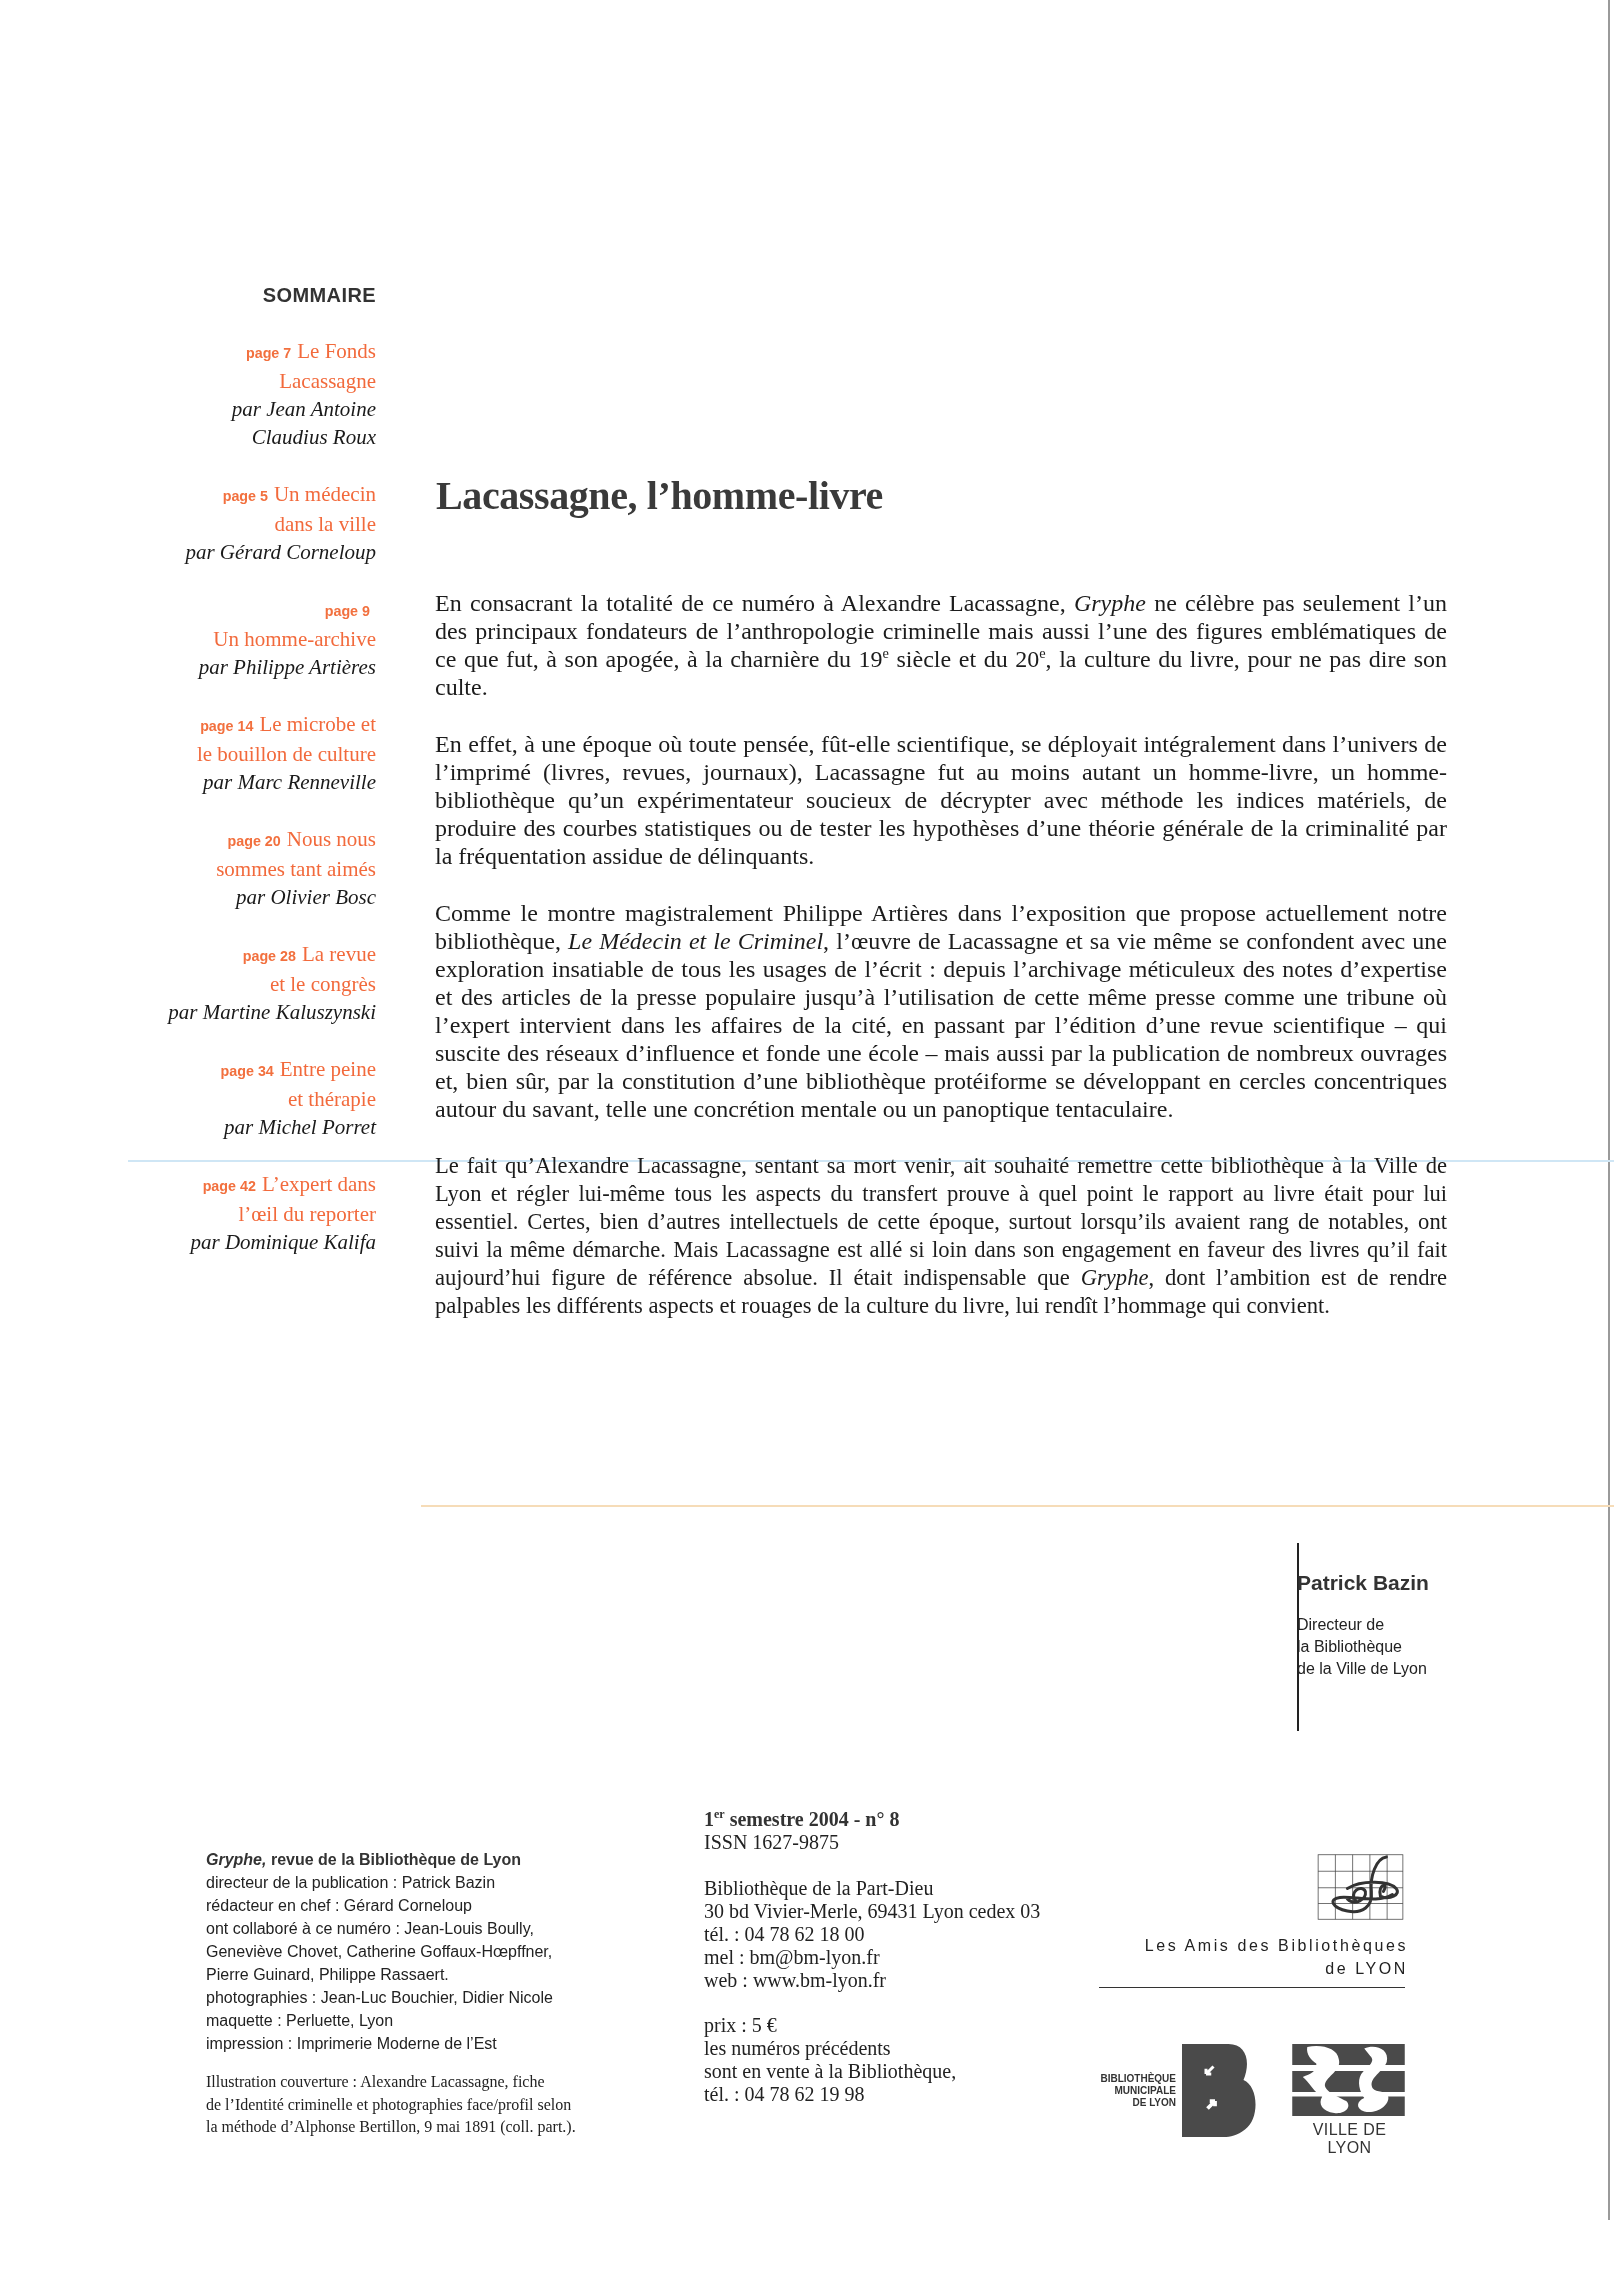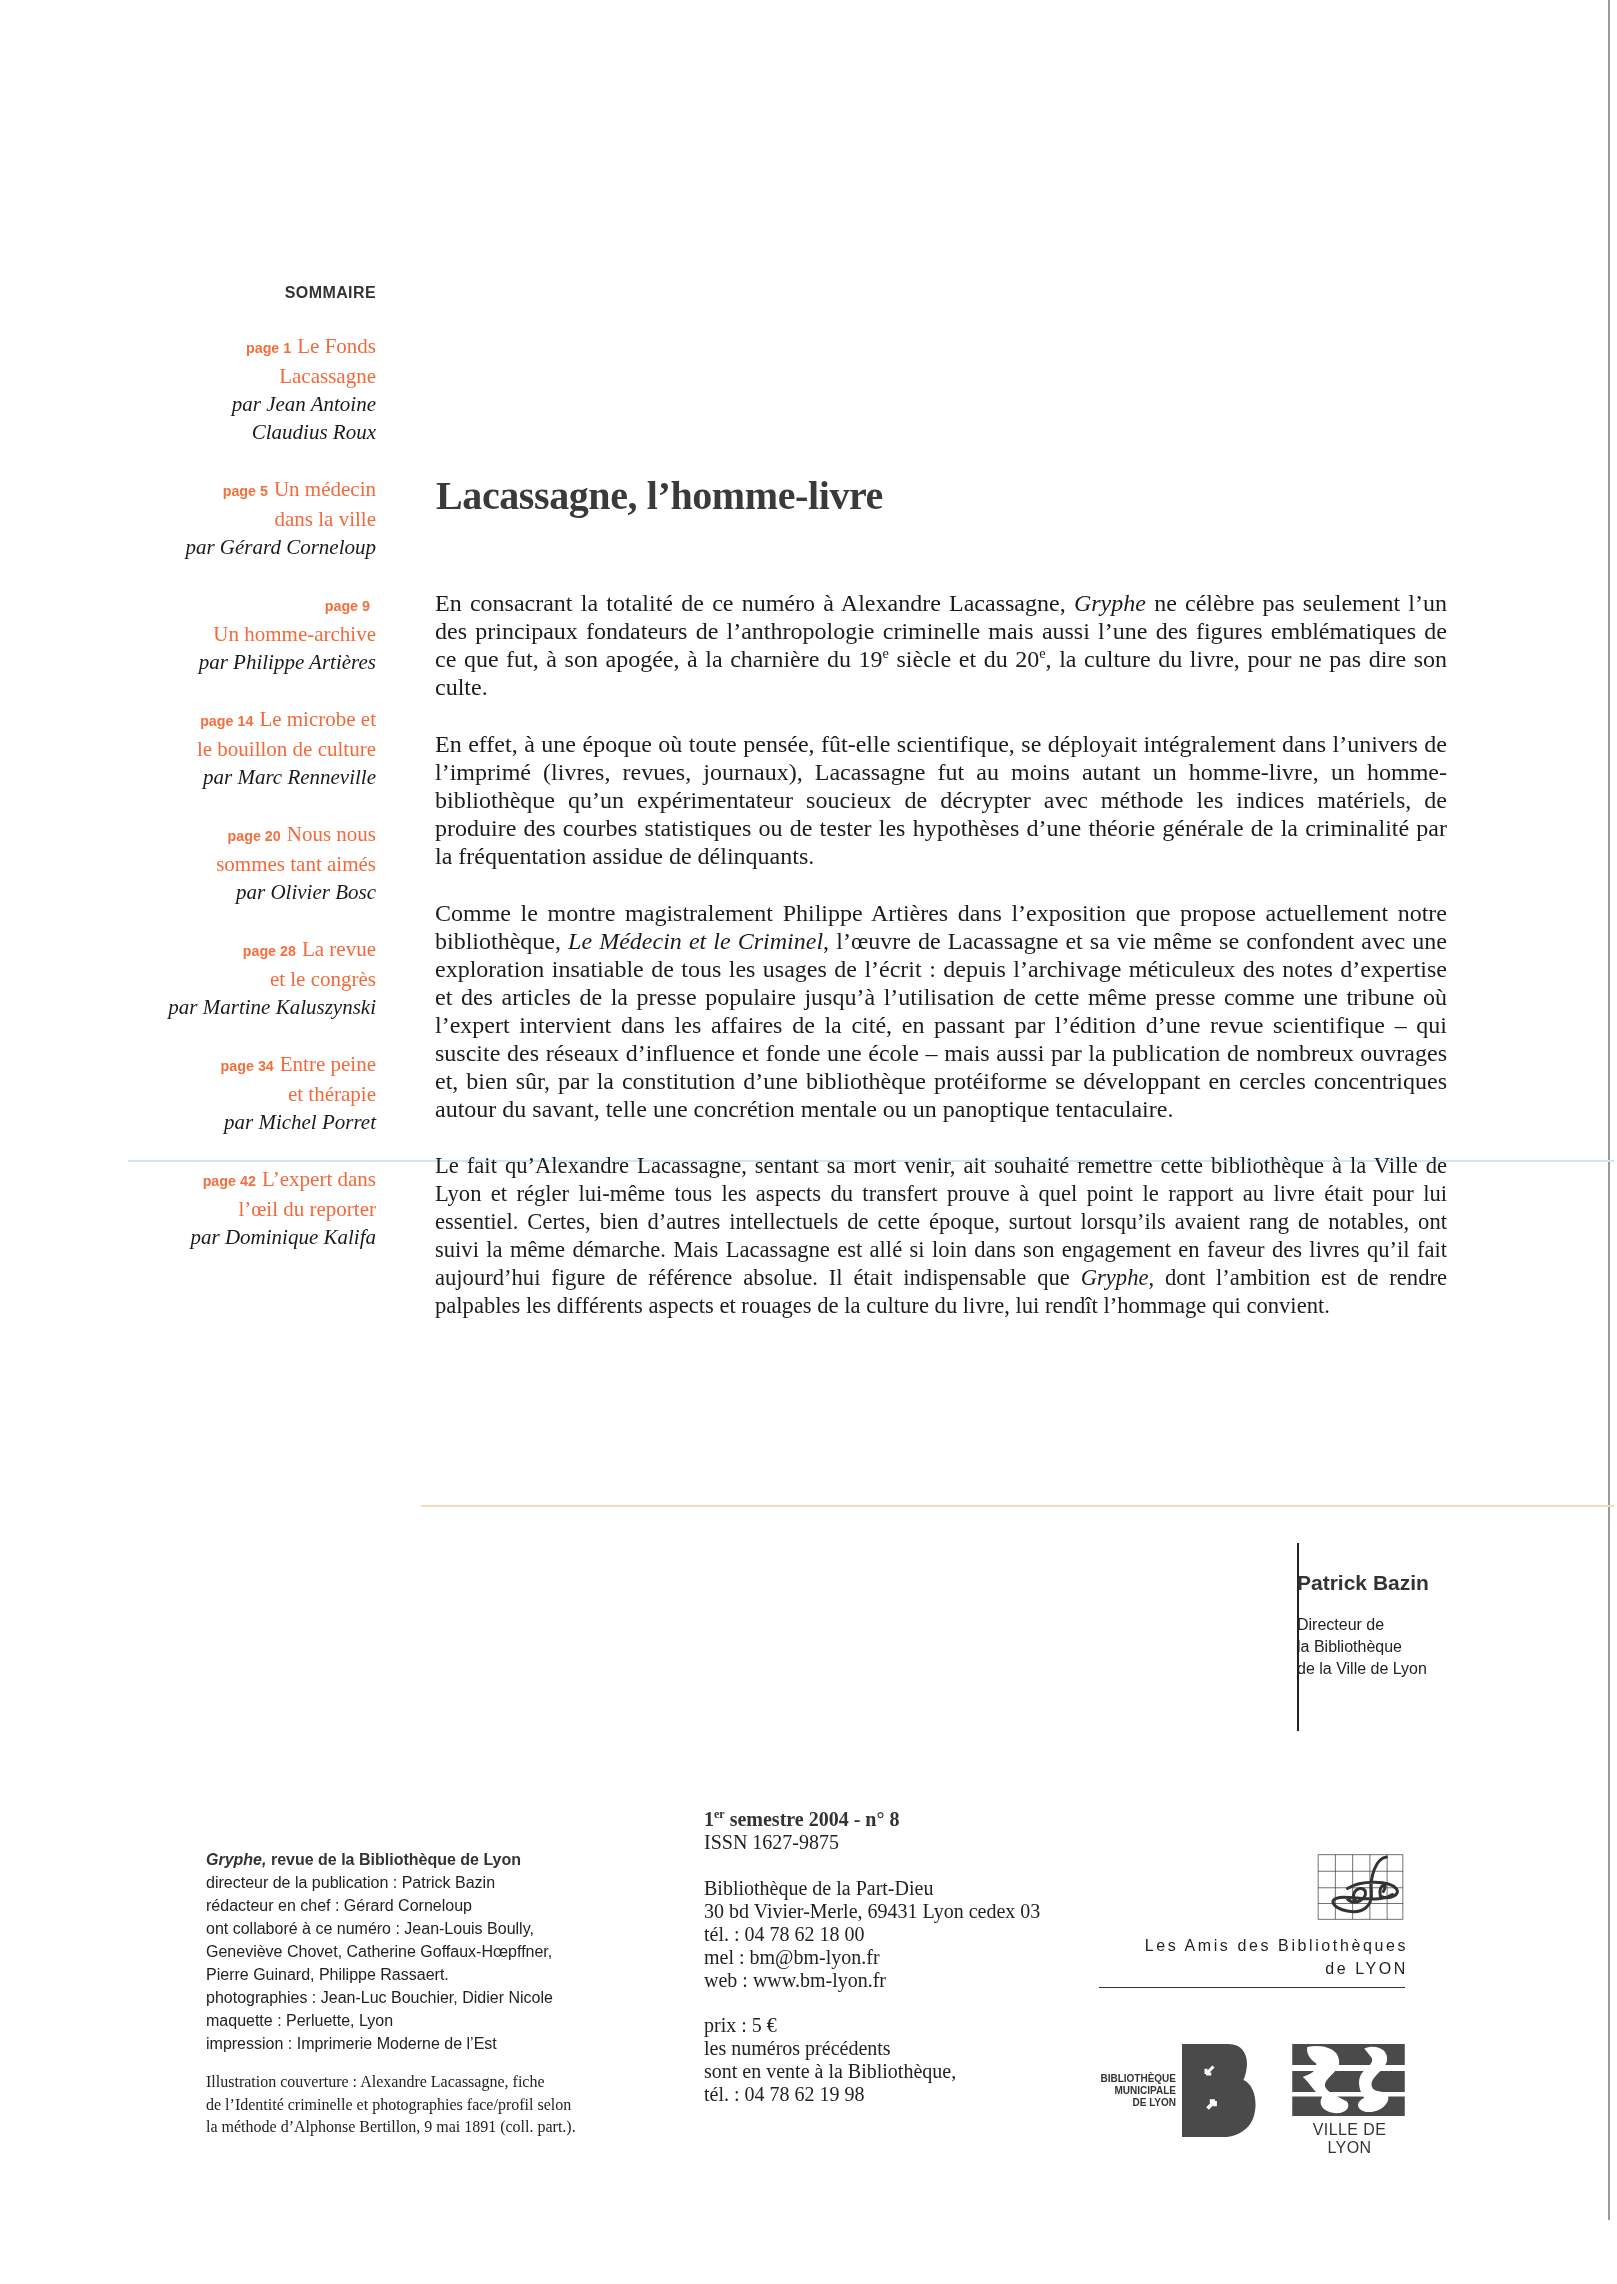--- a/index.html
+++ b/index.html
@@ -4,21 +4,21 @@
 <style>
   html, body { margin: 0; padding: 0; background: #ffffff; }
   body { width: 1617px; height: 2284px; position: relative; overflow: hidden; color: #222; }
 
   
   .page-edge { position: absolute; left: 1608px; top: 0; width: 1.5px; height: 2220px; background: #9a9a9a; }
   .scan-line { position: absolute; height: 1.5px; }
 
   
   .toc { position: absolute; left: 120px; top: 284px; width: 256px; text-align: right; }
-  .toc-title { font-family: "Liberation Sans", "DejaVu Sans", sans-serif; font-weight: bold; font-size: 16px; color: #333; letter-spacing: 0.4px; margin: 0 0 30px 0; }
+  .toc-title { font-family: "Liberation Sans", "DejaVu Sans", sans-serif; font-weight: bold; font-size: 20px; color: #333; letter-spacing: 0.4px; margin: 0 0 30px 0; }
   .toc-item { margin-bottom: 29px; }
   .toc-line { font-family: "Liberation Serif", "DejaVu Serif", serif; font-size: 21px; line-height: 28px; color: #f26a3c; }
   .toc-page { font-family: "Liberation Sans", "DejaVu Sans", sans-serif; font-weight: bold; font-size: 14.3px; color: #f2703e; margin-right: 6px; }
   .toc-author { font-family: "Liberation Serif", "DejaVu Serif", serif; font-style: italic; font-size: 21px; line-height: 28px; color: #1a1a1a; }
 
   
   .title { position: absolute; left: 436px; top: 472px; margin: 0; font-family: "Liberation Serif", "DejaVu Serif", serif; font-weight: bold; font-size: 40px; color: #3a3a3a; letter-spacing: -0.4px; }
   .article { position: absolute; left: 435px; top: 589px; width: 1012px; }
   .article p { margin: 0 0 29px 0; font-family: "Liberation Serif", "DejaVu Serif", serif; font-size: 24px; line-height: 28px; color: #1c1c1c; text-align: justify; }
   .article p.p4 { font-size: 22.6px; }
@@ -51,21 +51,21 @@
 <body>
 
 <div class="page-edge"></div>
 <div class="scan-line" style="left:128px; top:1160px; width:1486px; background:#cfe6f5;"></div>
 <div class="scan-line" style="left:421px; top:1505px; width:1193px; background:#f6dcb8;"></div>
 
 <nav class="toc">
   <h2 class="toc-title">SOMMAIRE</h2>
 
   <div class="toc-item">
-    <div class="toc-line"><span class="toc-page">page 1</span><span>Le Fonds</span></div>
+    <div class="toc-line"><span class="toc-page">page 7</span><span>Le Fonds</span></div>
     <div class="toc-line">Lacassagne</div>
     <div class="toc-author">par Jean Antoine</div>
     <div class="toc-author">Claudius Roux</div>
   </div>
 
   <div class="toc-item">
     <div class="toc-line"><span class="toc-page">page 5</span><span>Un médecin</span></div>
     <div class="toc-line">dans la ville</div>
     <div class="toc-author">par Gérard Corneloup</div>
   </div>

